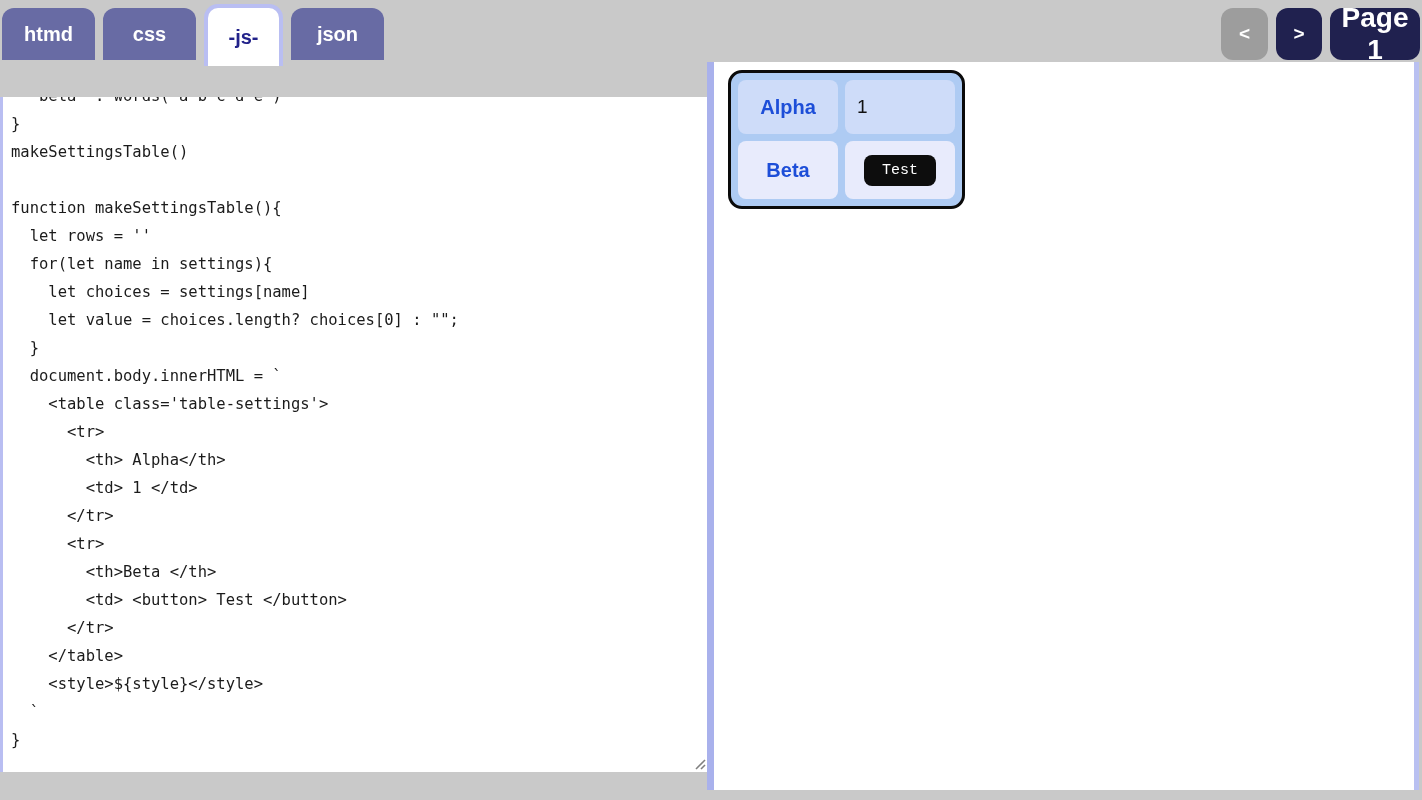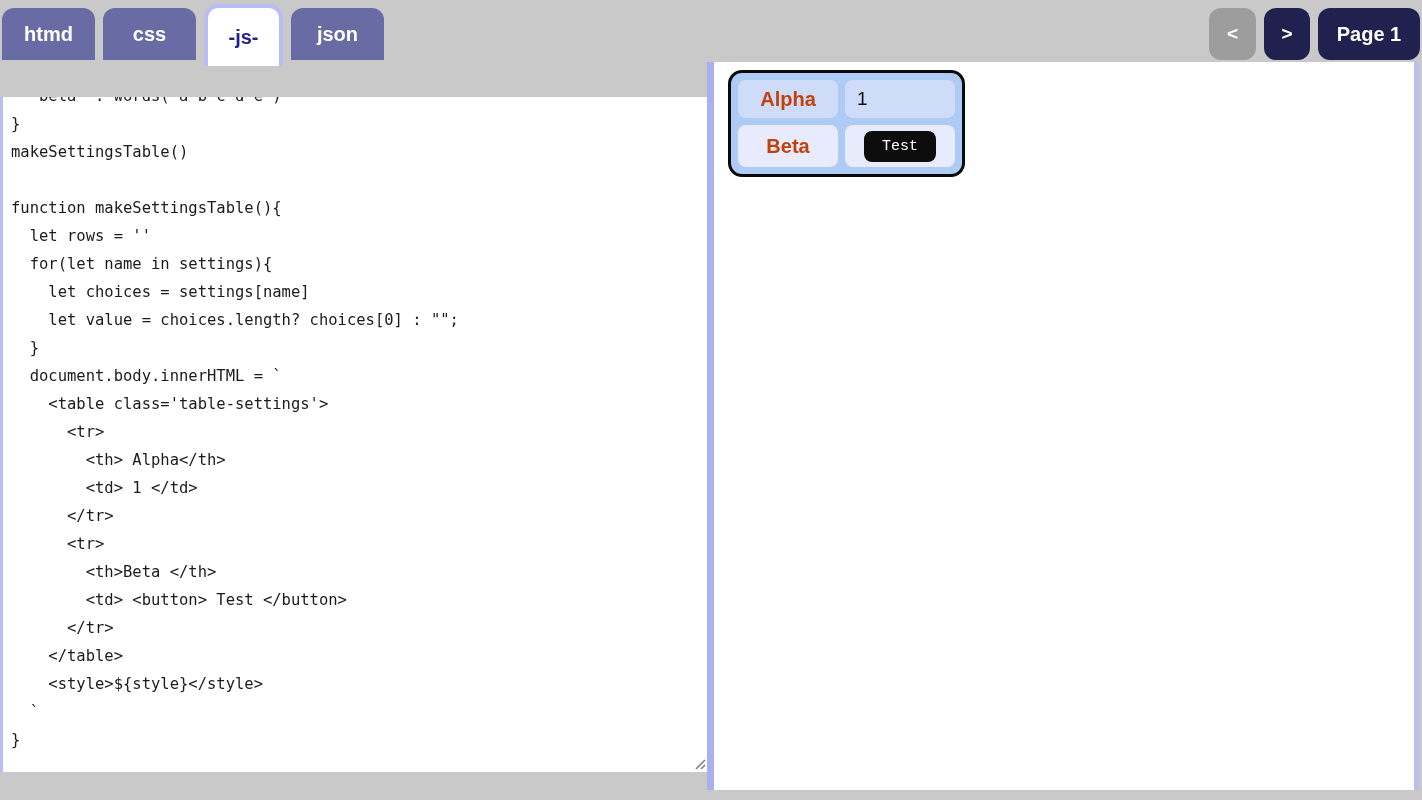--- a/index.html
+++ b/index.html
@@ -24,21 +24,21 @@
     border-radius:14px 14px 0 0;
   }
   .nav{position:absolute;right:2px;top:8px;display:flex;gap:8px;}
   .navbtn{
     height:52px;border:none;border-radius:12px;
     color:#ffffff;font-family:"Liberation Sans", sans-serif;font-weight:bold;font-size:19px;
     display:flex;align-items:center;justify-content:center;cursor:pointer;
   }
   .navbtn.prev{width:47px;background:#9d9d9d;}
   .navbtn.next{width:46px;background:#20214f;}
-  .navbtn.page{width:102px;background:#20214f;font-size:20px;text-align:center;}
+  .navbtn.page{width:90px;background:#20214f;font-size:28px;text-align:center;}
 
   
   .data-input{
     position:absolute;left:0;top:62px;width:708px;height:35px;
     box-sizing:border-box;background:#d6daf7;border-top:4px solid #c3c8f0;
     font-family:"DejaVu Sans Mono", monospace;font-size:15.5px;line-height:30px;
     color:#3d3d3d;padding-left:10px;
   }
   .code-input{
     position:absolute;left:0;top:97px;width:708px;height:675px;
@@ -58,22 +58,22 @@
     box-sizing:border-box;background:#ffffff;
     border-left:7px solid #a9b1ec;border-right:5px solid #b9c0f1;
   }
   .settings-table{
     margin:8px 0 0 14px;
     border-collapse:separate;border-spacing:7px;
     background:#aecbf3;border:3px solid #0a0a0a;border-radius:14px;
   }
   .settings-table th{
     width:92px;height:38px;border-radius:8px;
-    font-family:"Liberation Sans", sans-serif;font-weight:bold;font-size:20px;color:#c2410c;
-    text-align:center;padding:0 4px;
+    font-family:"Liberation Sans", sans-serif;font-weight:bold;font-size:20px;color:#1d4ed8;
+    text-align:center;padding:8px 4px;
   }
   .settings-table td{
     width:98px;height:38px;border-radius:8px;
     font-family:"Liberation Sans", sans-serif;font-size:19px;color:#111111;
     text-align:left;padding:0 0 0 12px;
   }
   .settings-table tr.even th, .settings-table tr.even td{height:42px;}
   .settings-table tr.odd  th, .settings-table tr.odd  td{background:#cedcf9;}
   .settings-table tr.even th, .settings-table tr.even td{background:#e8ebfc;}
   .settings-table td.btn-cell{padding:0;text-align:center;}

